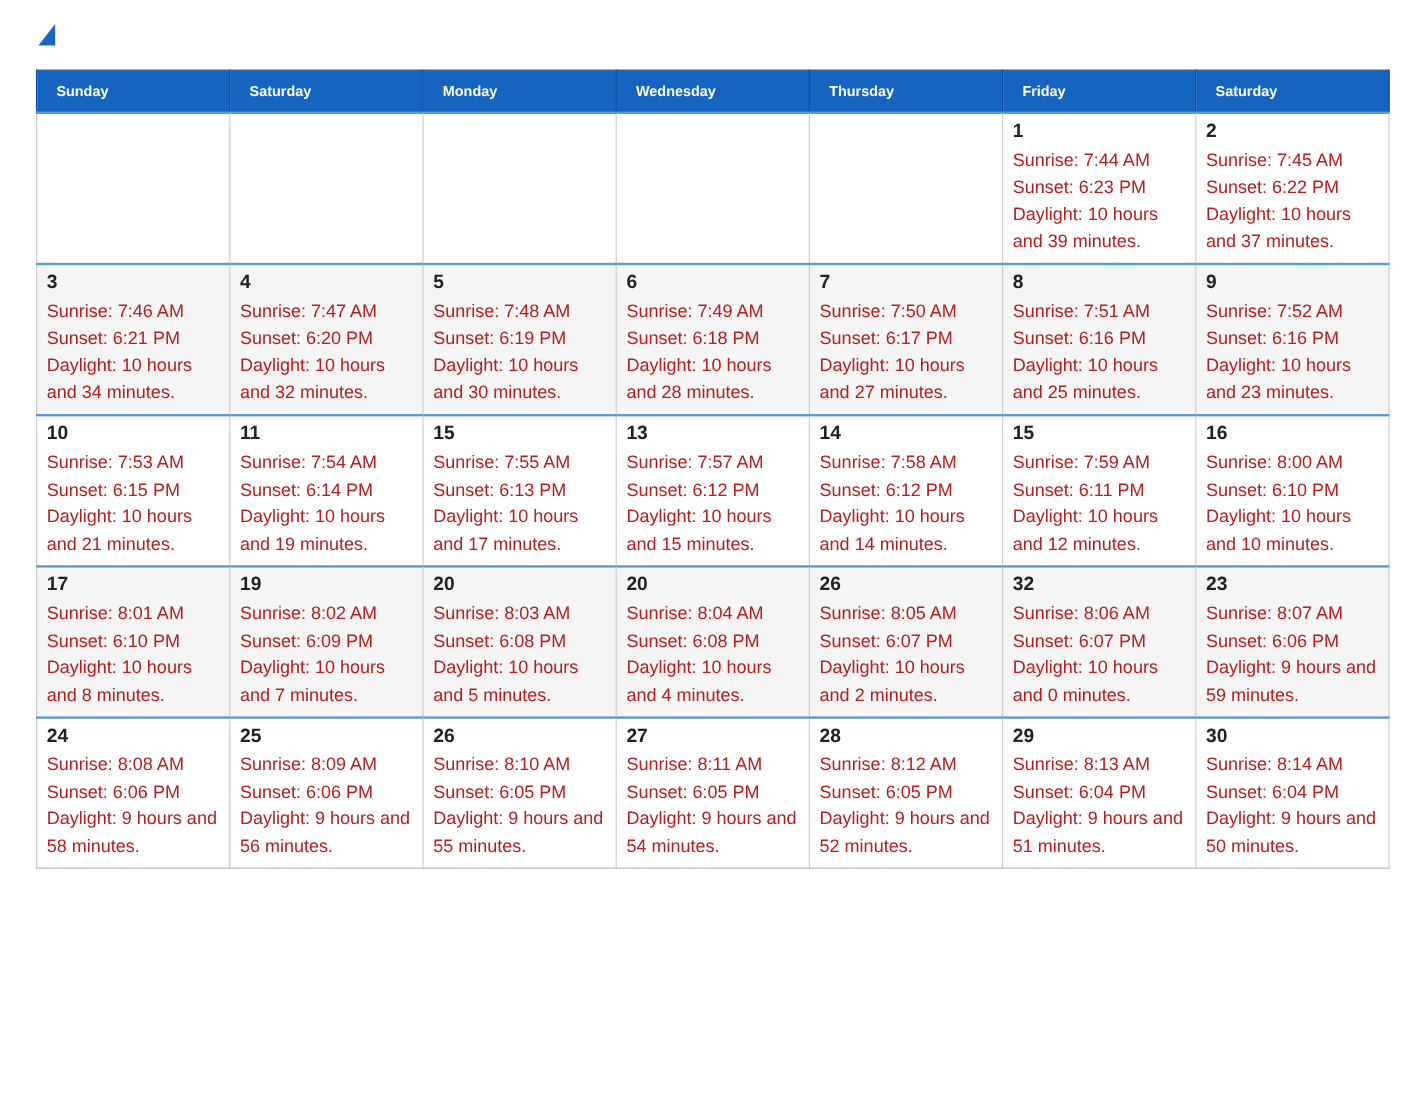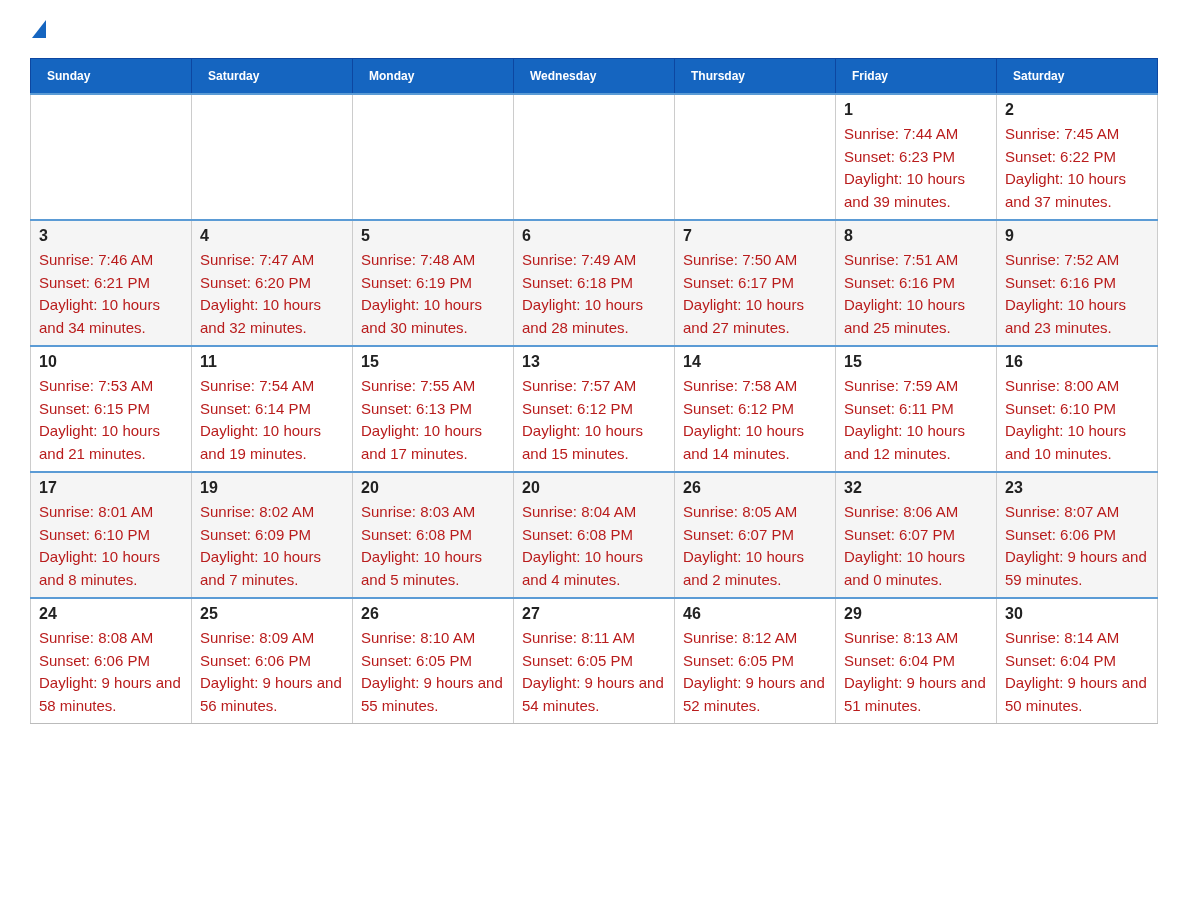--- a/index.html
+++ b/index.html
@@ -261,21 +261,21 @@
         </td>
         <td>
           <span class="day-number">26</span>
           <div class="day-info">Sunrise: 8:10 AM<br>Sunset: 6:05 PM<br>Daylight: 9 hours and 55 minutes.</div>
         </td>
         <td>
           <span class="day-number">27</span>
           <div class="day-info">Sunrise: 8:11 AM<br>Sunset: 6:05 PM<br>Daylight: 9 hours and 54 minutes.</div>
         </td>
         <td>
-          <span class="day-number">46</span>
+          <span class="day-number">28</span>
           <div class="day-info">Sunrise: 8:12 AM<br>Sunset: 6:05 PM<br>Daylight: 9 hours and 52 minutes.</div>
         </td>
         <td>
           <span class="day-number">29</span>
           <div class="day-info">Sunrise: 8:13 AM<br>Sunset: 6:04 PM<br>Daylight: 9 hours and 51 minutes.</div>
         </td>
         <td>
           <span class="day-number">30</span>
           <div class="day-info">Sunrise: 8:14 AM<br>Sunset: 6:04 PM<br>Daylight: 9 hours and 50 minutes.</div>
         </td>

